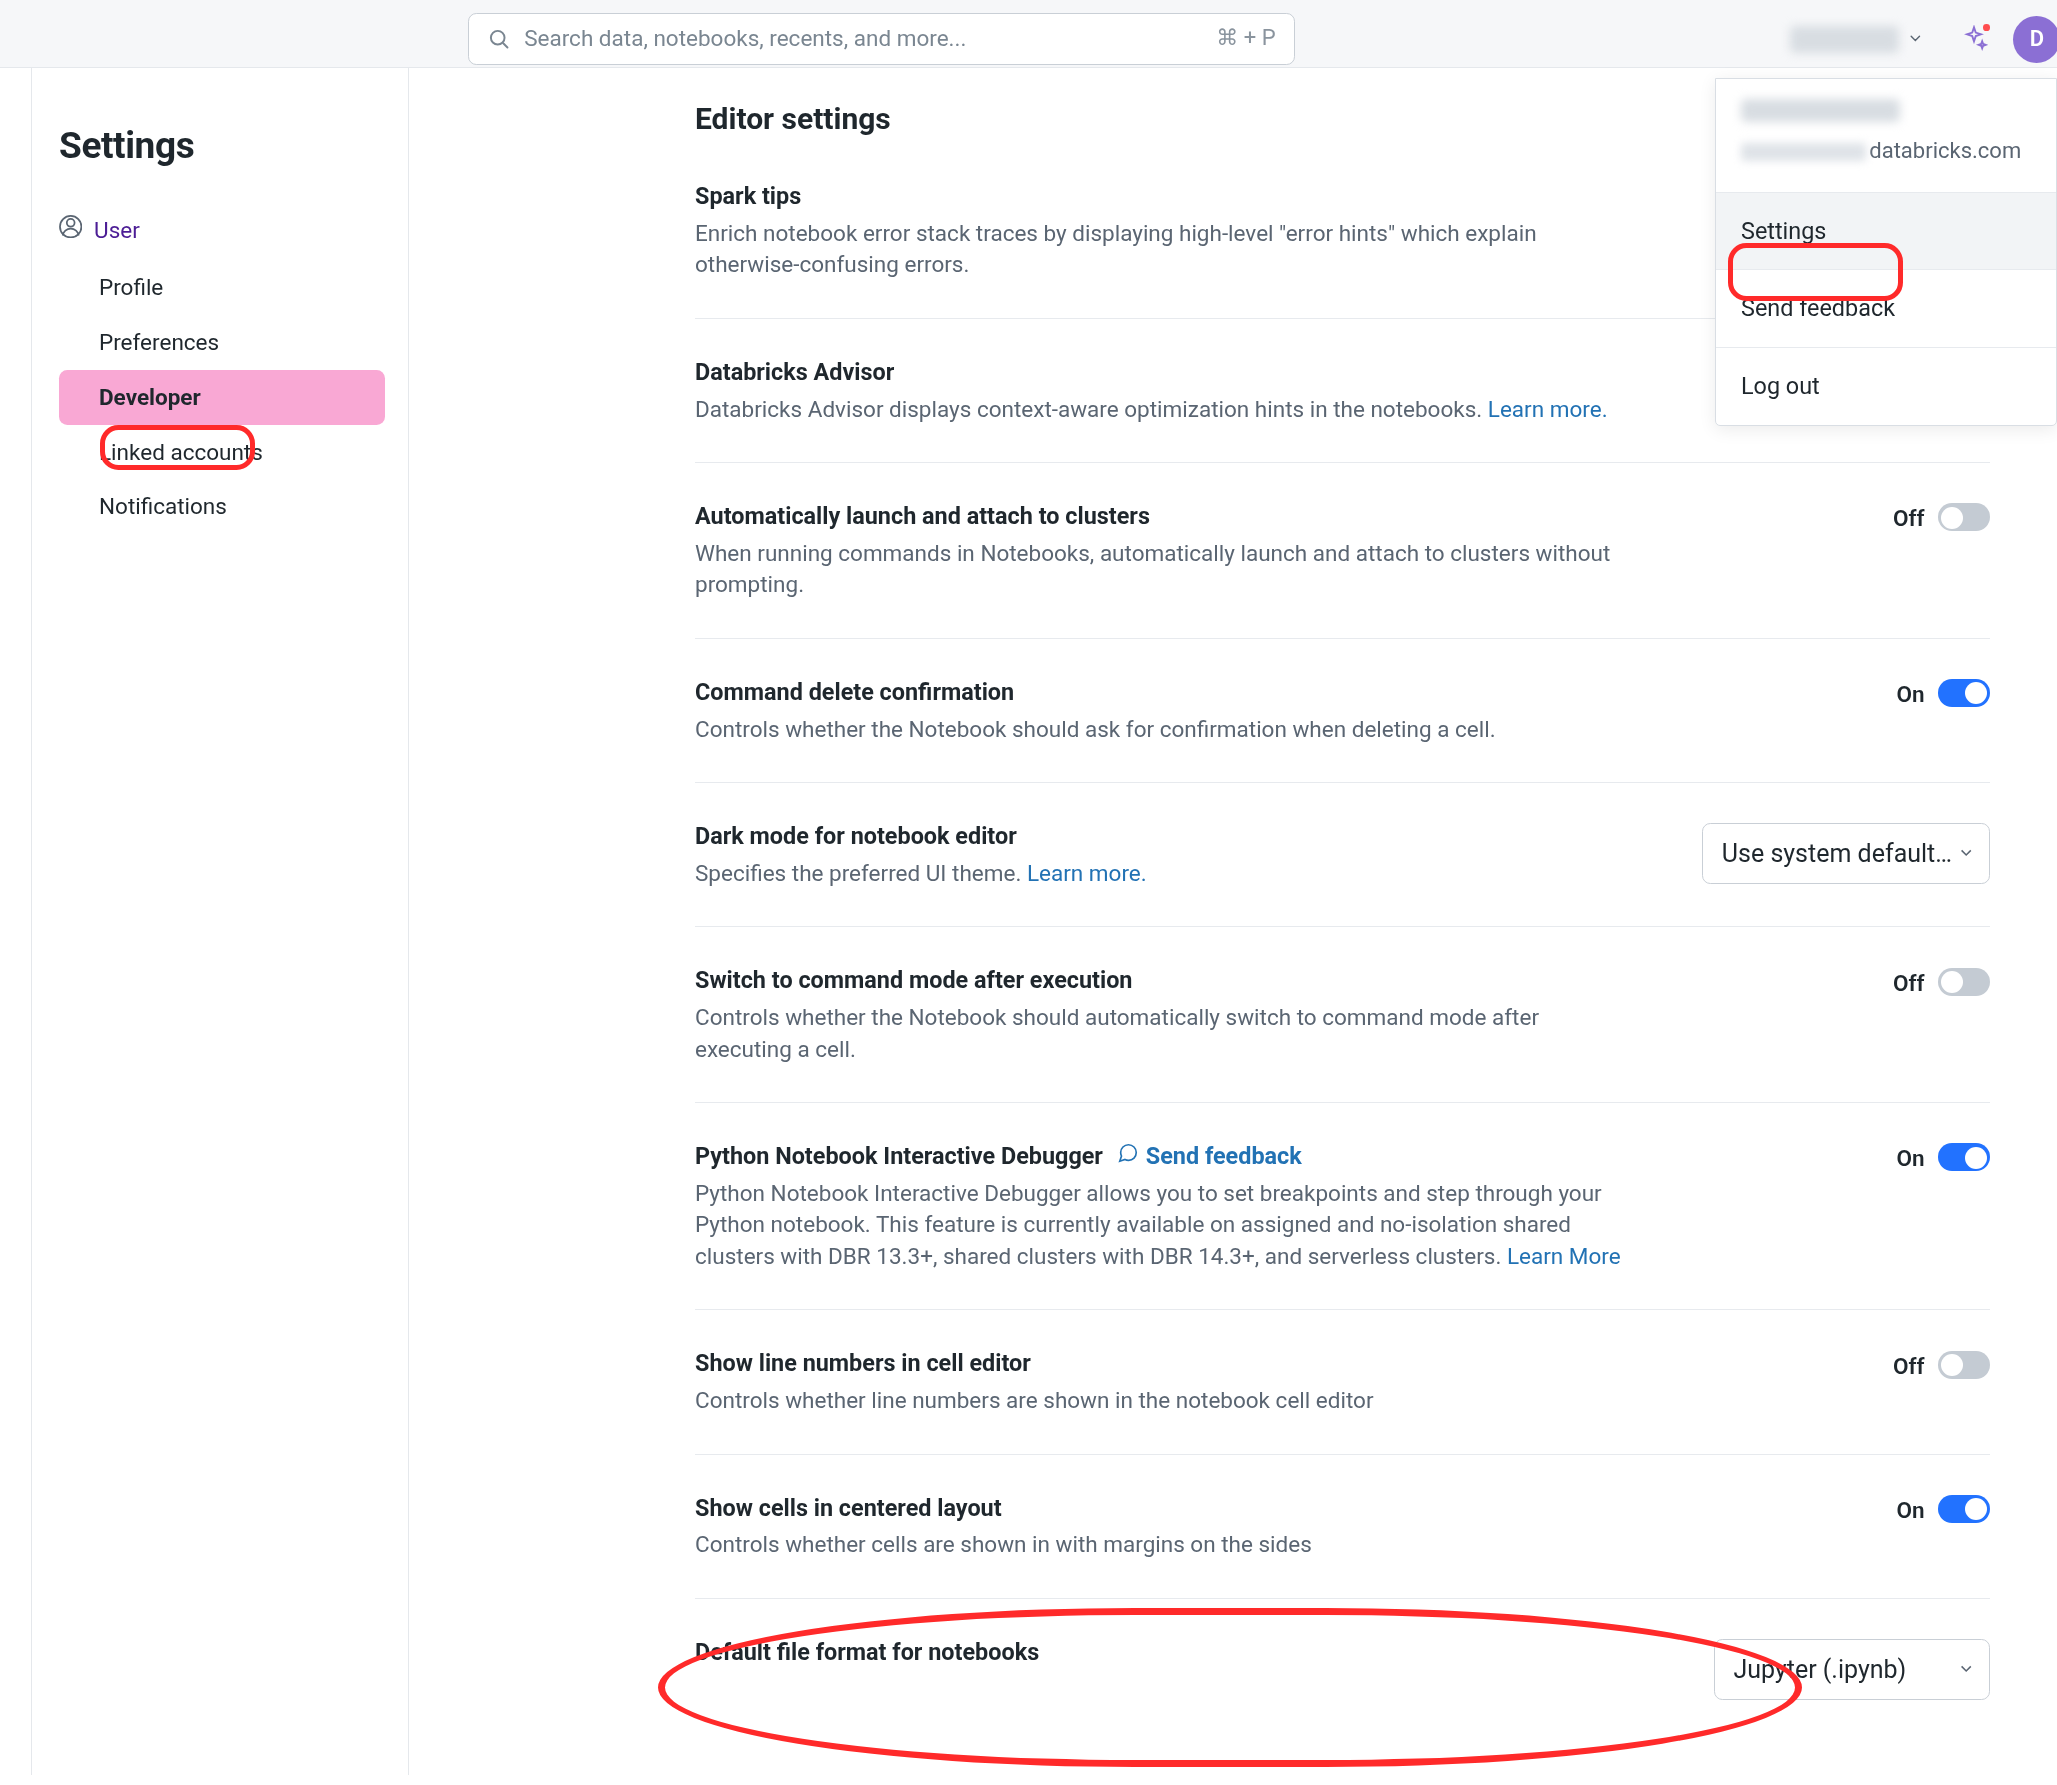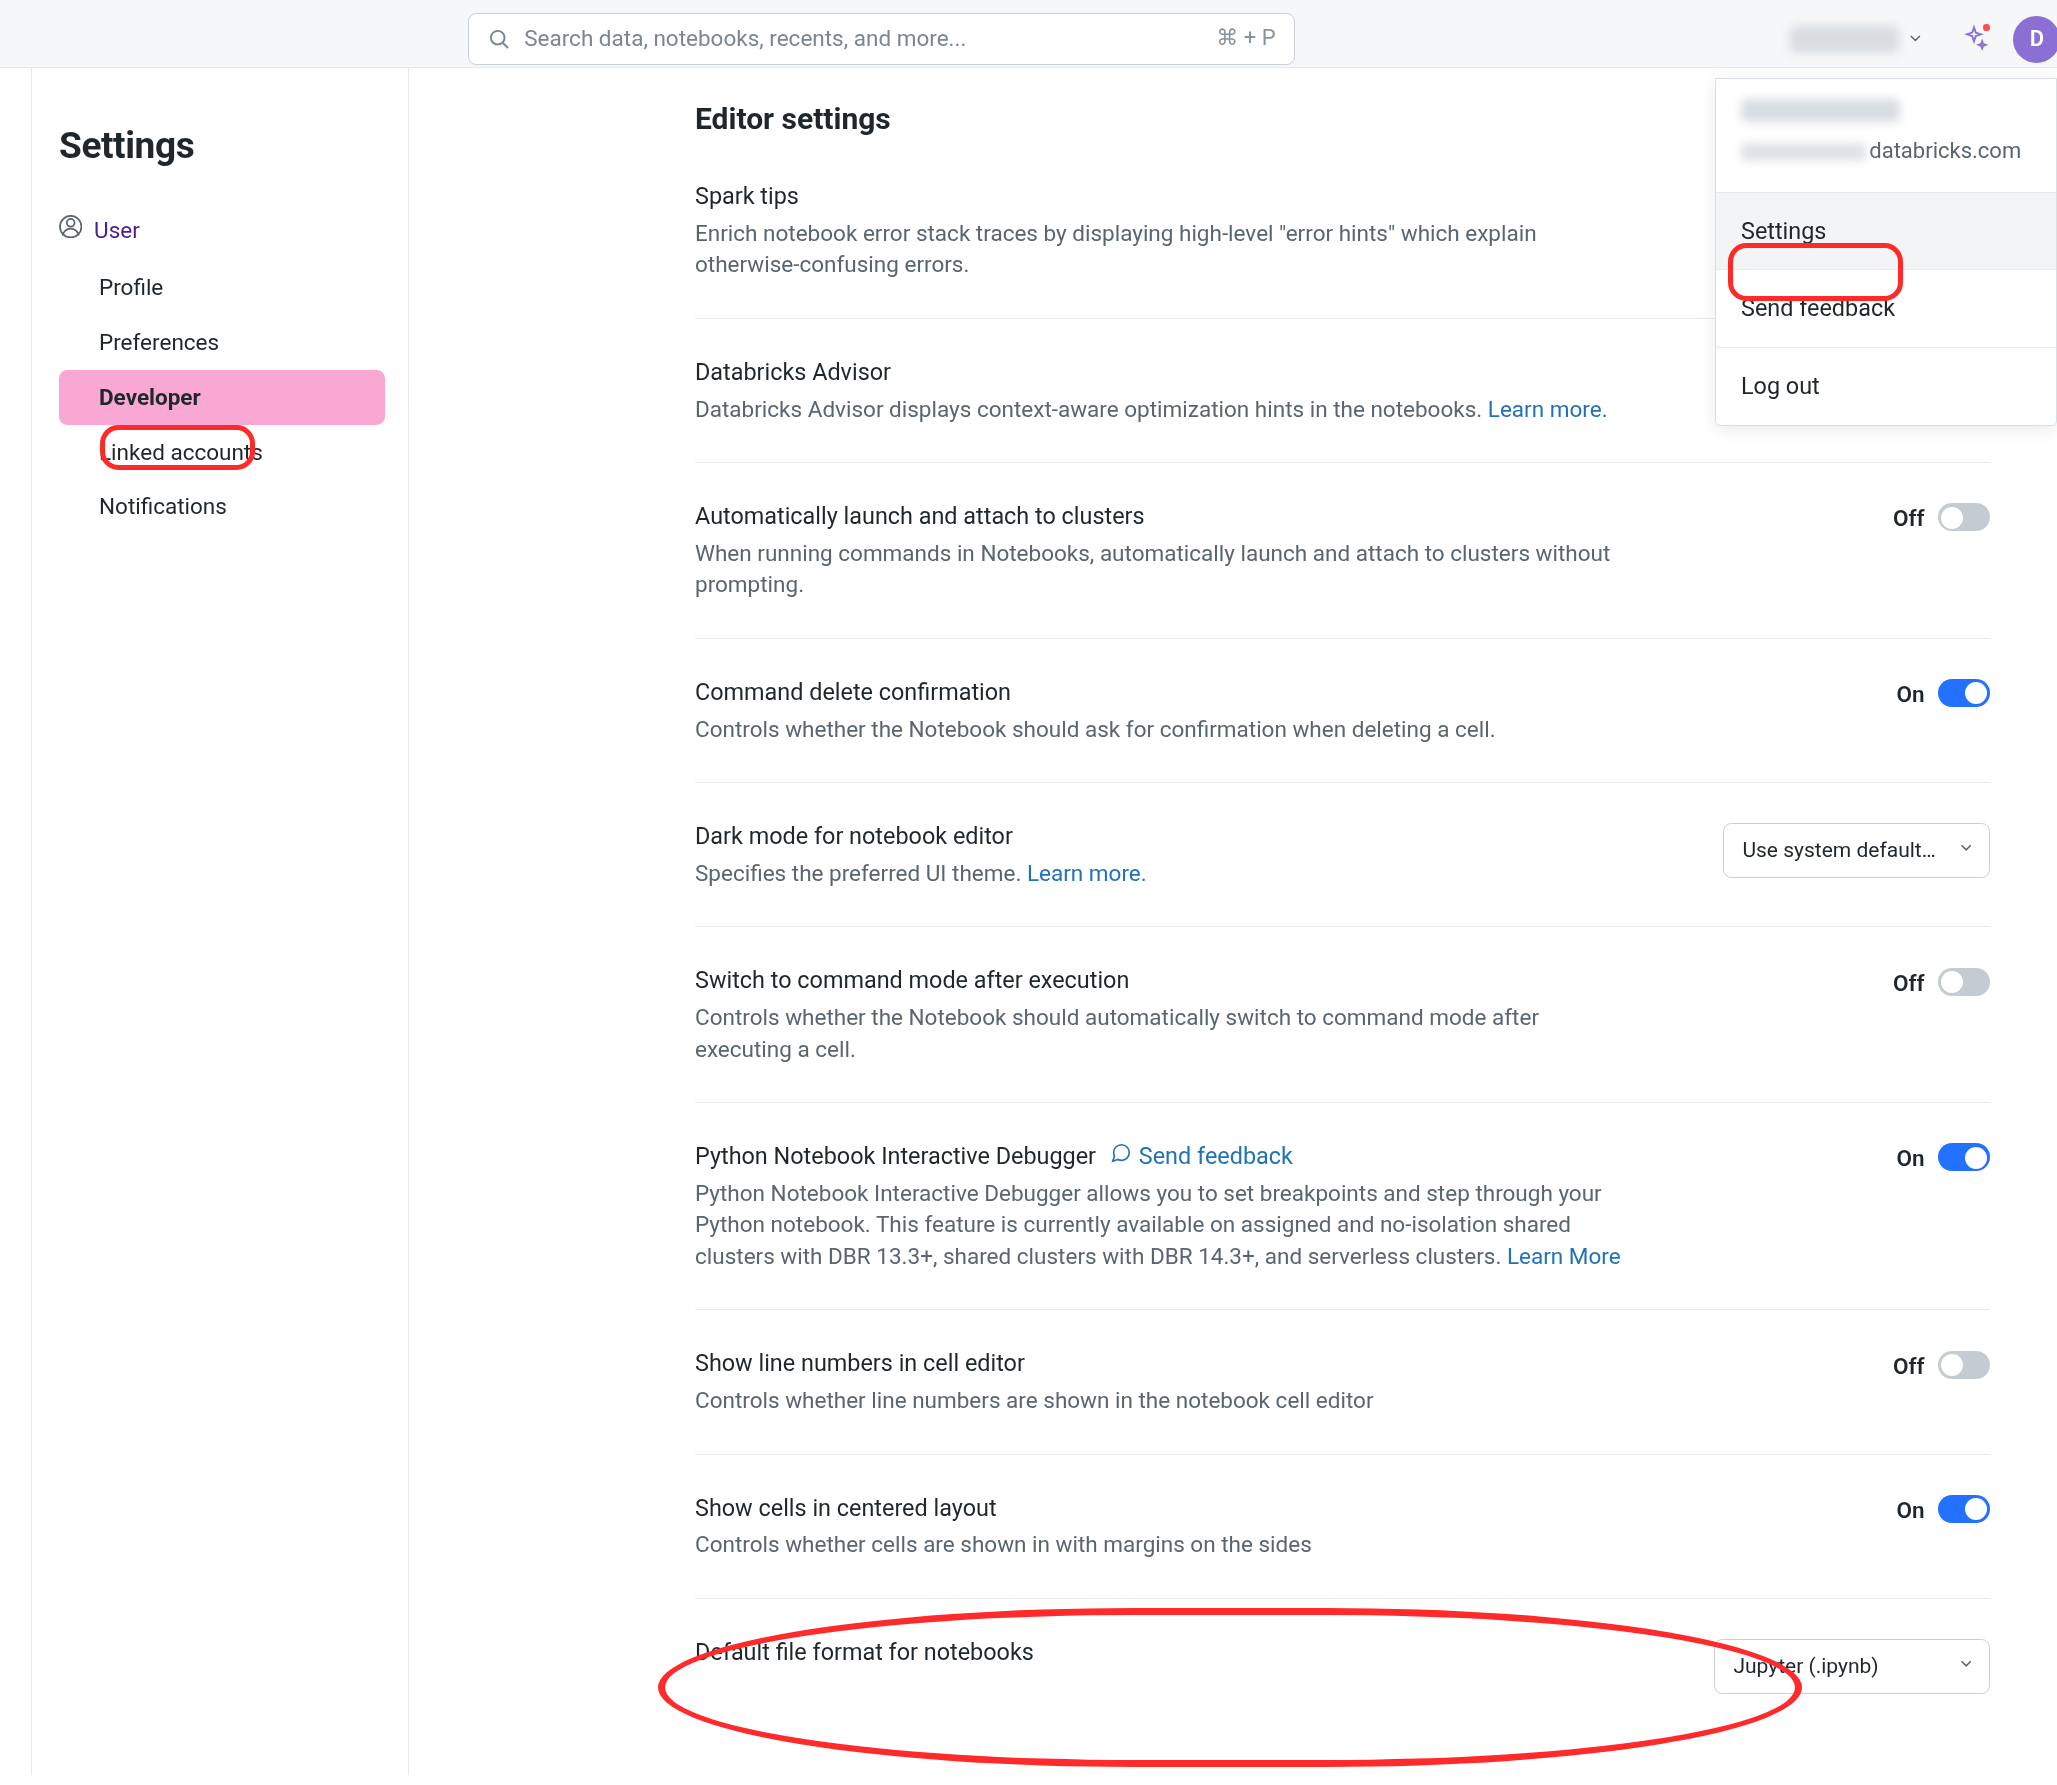--- a/index.html
+++ b/index.html
@@ -161,21 +161,21 @@
     gap: 33px;
     padding-bottom: 37px;
     border-bottom: 0.8px solid #e7eaee;
     margin-bottom: 37px;
   }
   .setting:last-child { border-bottom: none; margin-bottom: 0; }
   .setting .text {
     max-width: 927px;
   }
   .setting .title {
-    font-weight: 400;
+    font-weight: 700;
     font-size: 23.4px;
     margin-bottom: 5px;
   }
   .setting .desc {
     color: #5a6572;
     font-size: 22.5px;
   }
   .setting .control {
     display: flex;
     gap: 13.4px;
@@ -200,21 +200,21 @@
     transition: left .15s;
   }
   .toggle.on { background: #2272ff; }
   .toggle.on::after { left: 27px; }
 
   
   .select {
     border: 0.8px solid #c9cfd6;
     border-radius: 8.3px;
     padding: 11.7px 37px 11.7px 18.4px;
-    font-size: 21px;
+    font-size: 25px;
     min-width: 267px;
     position: relative;
     cursor: pointer;
     background: #fff;
     text-align: left;
   }
   .select .chev {
     position: absolute; right: 13.4px; top: 50%; transform: translateY(-50%);
     color: #5a6572;
   }

